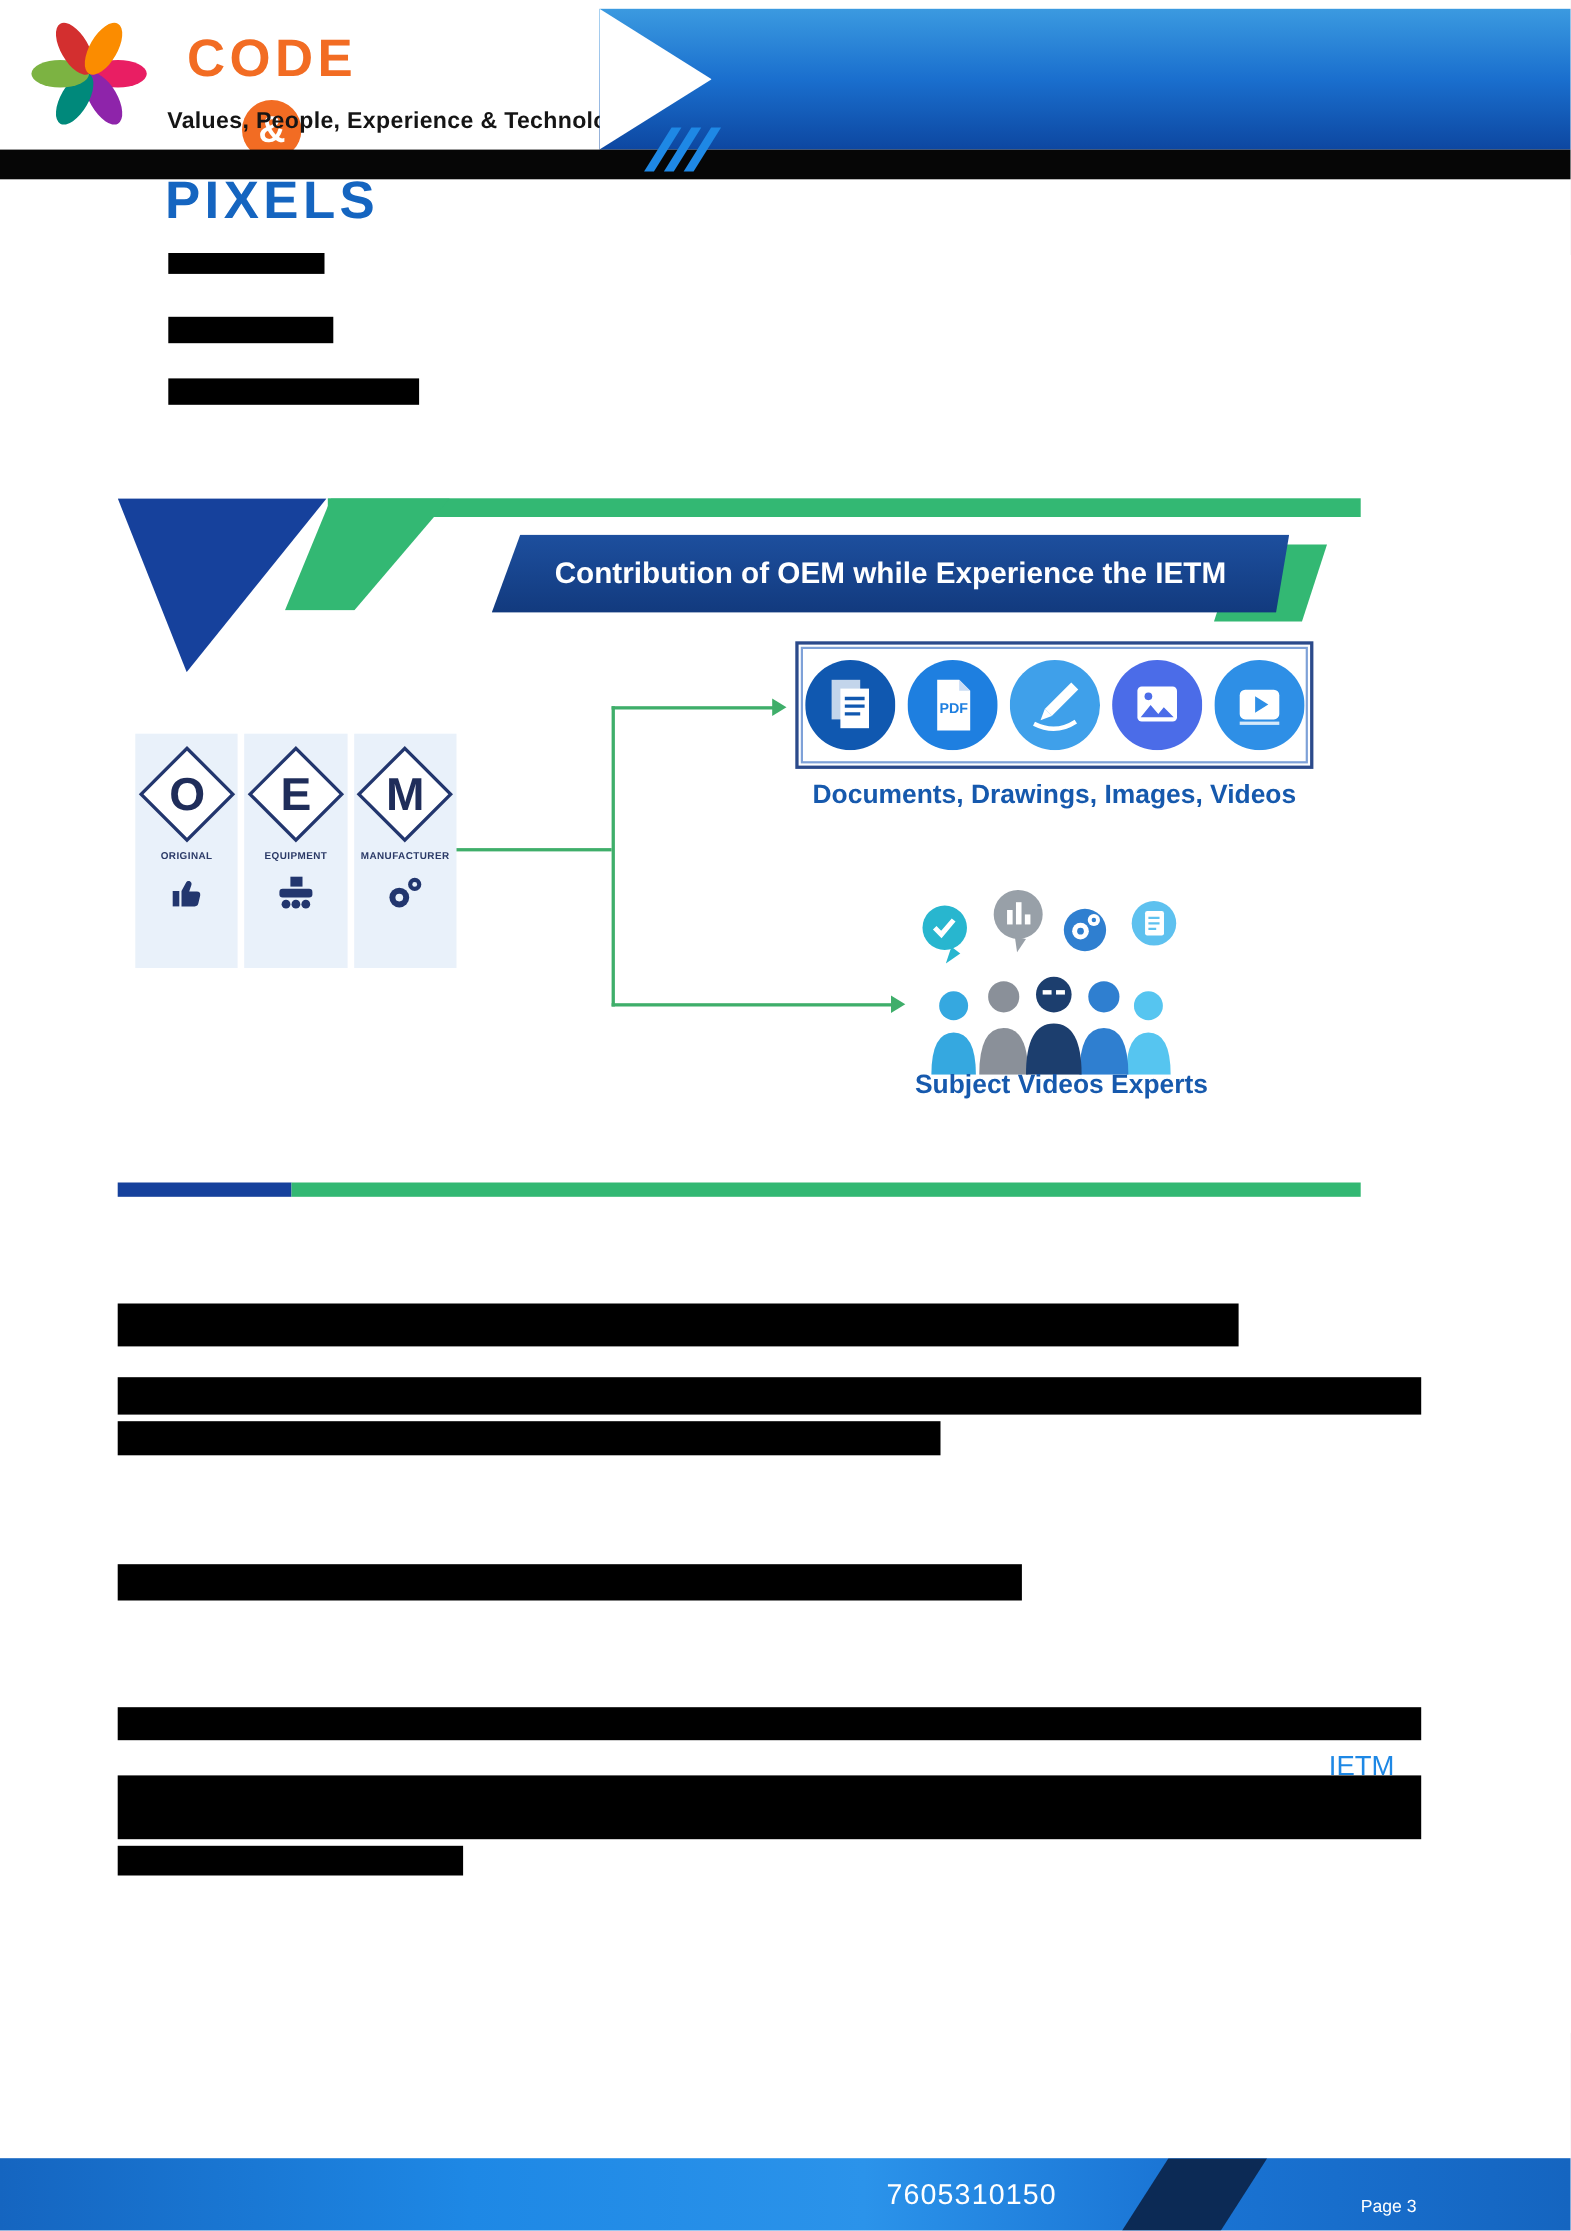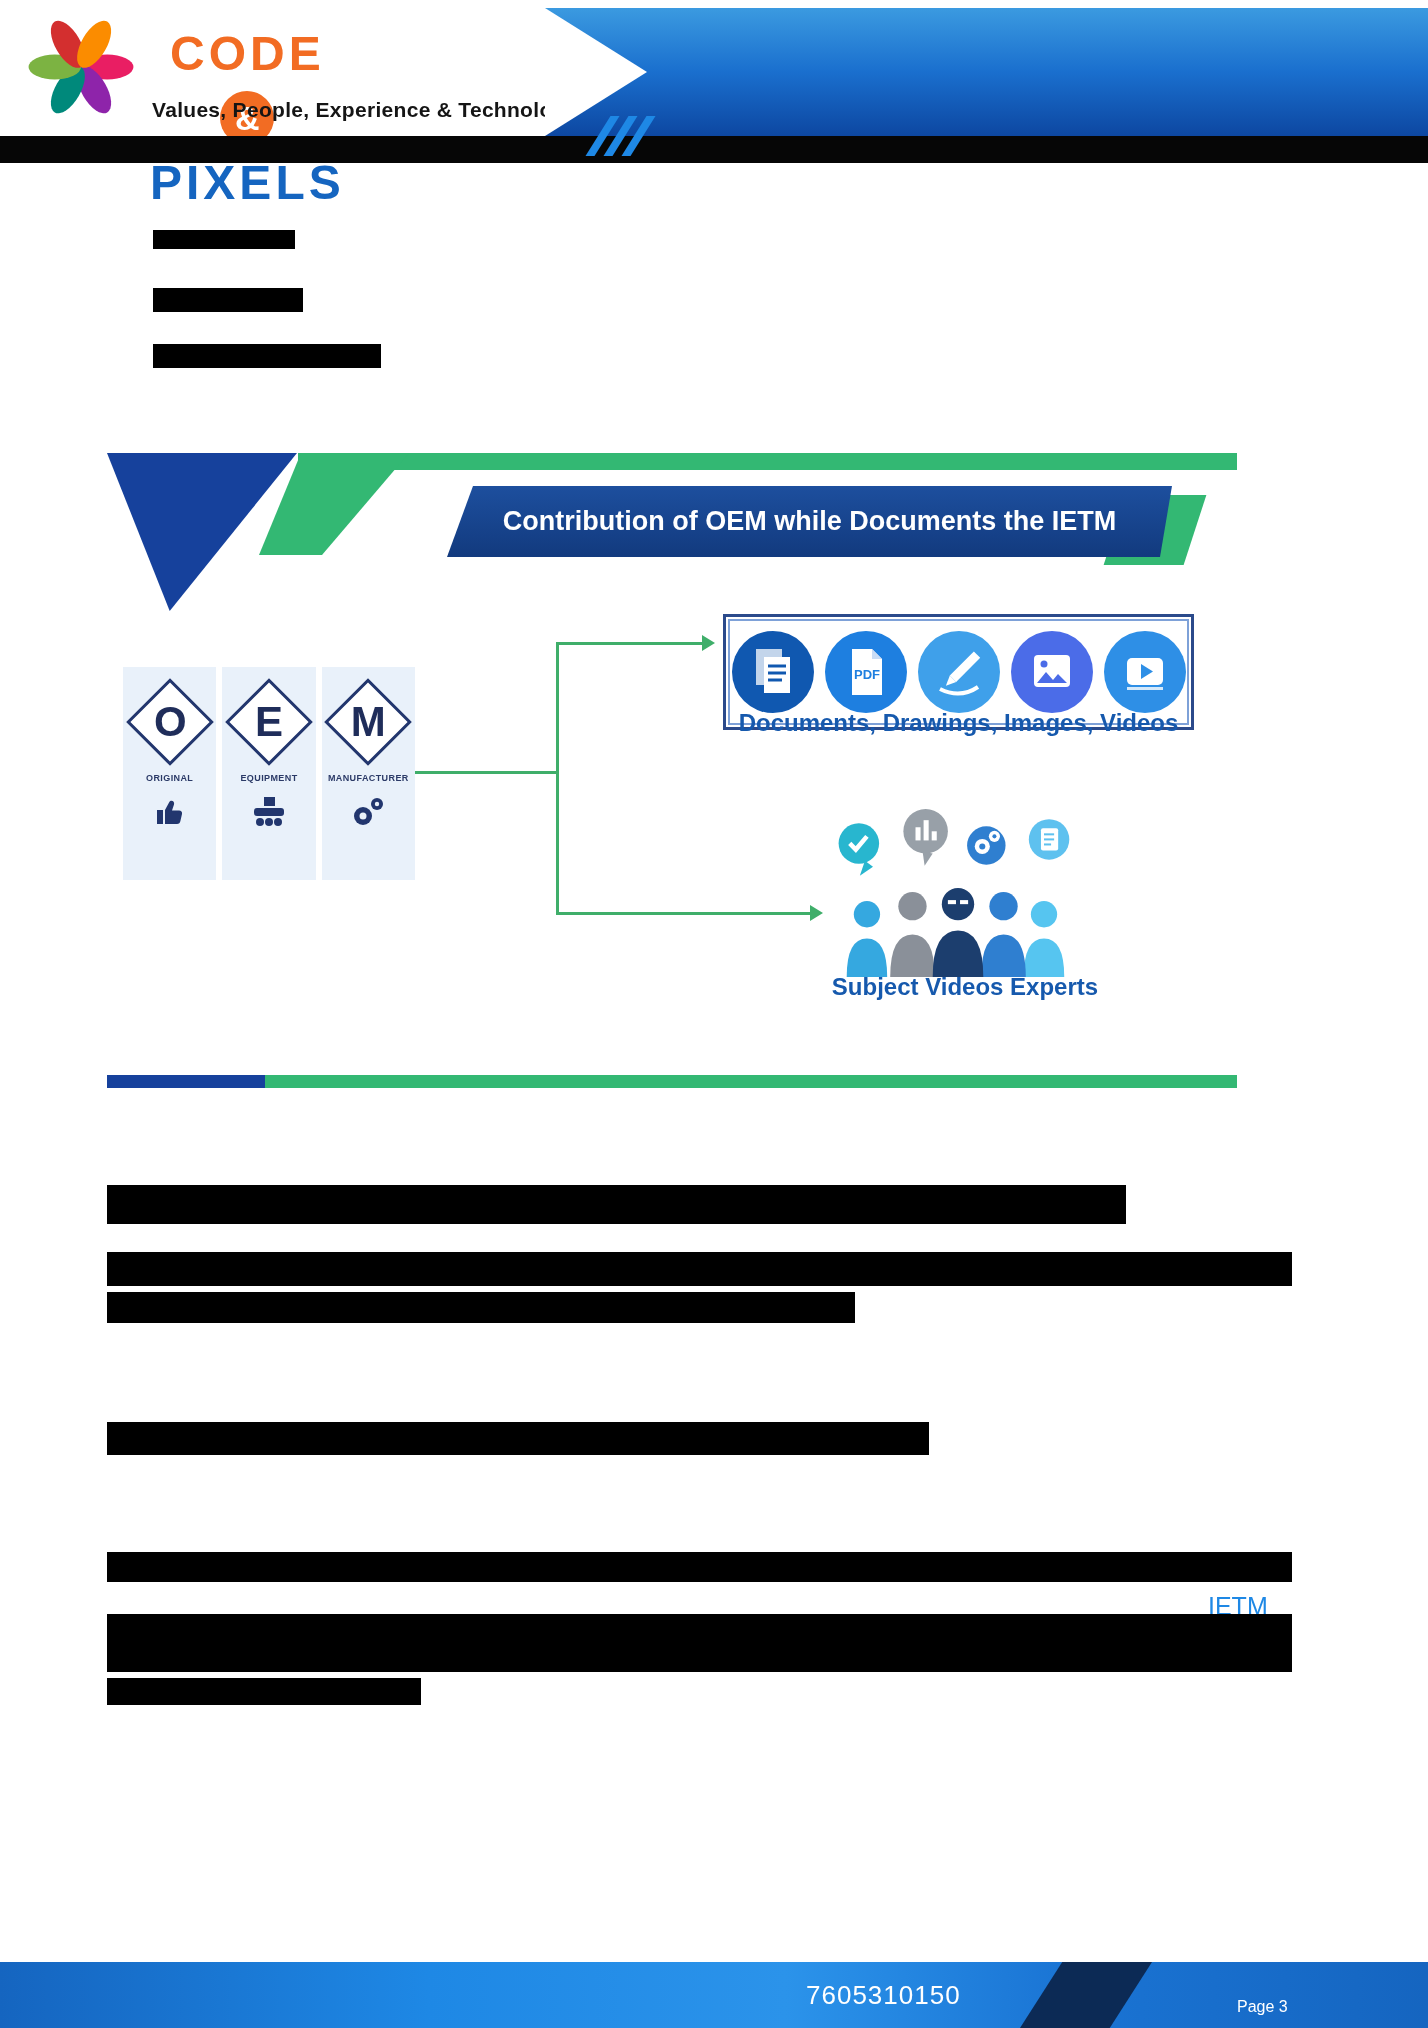--- a/index.html
+++ b/index.html
@@ -40,21 +40,21 @@
     display:flex; align-items:center; justify-content:center; margin:16px 0 20px; }
   .diamond span { transform:rotate(-45deg); font-size:42px; font-weight:bold; color:#1f2d5a; }
   .oem-label { font-size:9px; font-weight:bold; color:#2b3a67; letter-spacing:0.4px; }
   .oem-ic { width:36px; height:36px; margin-top:10px; }
 
   .arrow-line { position:absolute; background:#3fae6a; z-index:4; }
   .arrow-head { position:absolute; width:0; height:0; border-top:8px solid transparent; border-bottom:8px solid transparent; border-left:13px solid #3fae6a; z-index:4; }
 
   .media-box { position:absolute; left:616px; top:130px; width:471px; height:116px; background:#fff;
     border:3px solid #2b4a8b; outline:2px solid #7ea1d8; outline-offset:-7px;
-    display:flex; align-items:center; justify-content:center; gap:11px;margin-top:31px; }
+    display:flex; align-items:center; justify-content:center; gap:11px; }
   .mcirc { width:82px; height:82px; border-radius:50%; position:relative; flex:0 0 auto; }
   .mcirc svg { position:absolute; inset:0; width:100%; height:100%; }
   .media-caption { position:absolute; left:616px; top:256px; width:471px; text-align:center; font-size:24px; font-weight:bold; color:#1659ad; }
 
   .sme { position:absolute; left:724px; top:352px; width:254px; height:172px; }
   .sme-caption { position:absolute; left:648px; top:520px; width:420px; text-align:center; font-size:24px; font-weight:bold; color:#1659ad; }
 
   
   .divider-navy { position:absolute; left:107px; top:1075px; width:158px; height:13px; background:#16419c; }
   .divider-green { position:absolute; left:265px; top:1075px; width:972px; height:13px; background:#33b873; }
@@ -104,21 +104,21 @@
 
   <div class="redact" style="left:153px; top:230px; width:142px; height:19px;"></div>
   <div class="redact" style="left:153px; top:288px; width:150px; height:24px;"></div>
   <div class="redact" style="left:153px; top:344px; width:228px; height:24px;"></div>
 
   <div class="figure">
     <div class="fig-strip"></div>
     <div class="fig-tri-green"></div>
     <div class="fig-tri-navy"></div>
     <div class="fig-banner-shadow"></div>
-    <div class="fig-banner">Contribution of OEM while Documents the IETM</div>
+    <div class="fig-banner">Contribution of OEM while Experience the IETM</div>
 
     <div class="oem-panel">
       <div class="oem-col">
         <div class="diamond">
             <span>O</span>
           </div>
         <div class="oem-label">ORIGINAL</div>
         <svg class="oem-ic" viewBox="0 0 36 36">
           <rect x="5" y="17" width="6" height="14" fill="#22366e"></rect>
           <path d="M13 31h12c2 0 3-1 3.4-3l1.6-7c.4-2-.8-3.5-3-3.5h-7l2-6c1-3-3-5.2-4.8-2.2L13 17z" fill="#22366e"></path>

